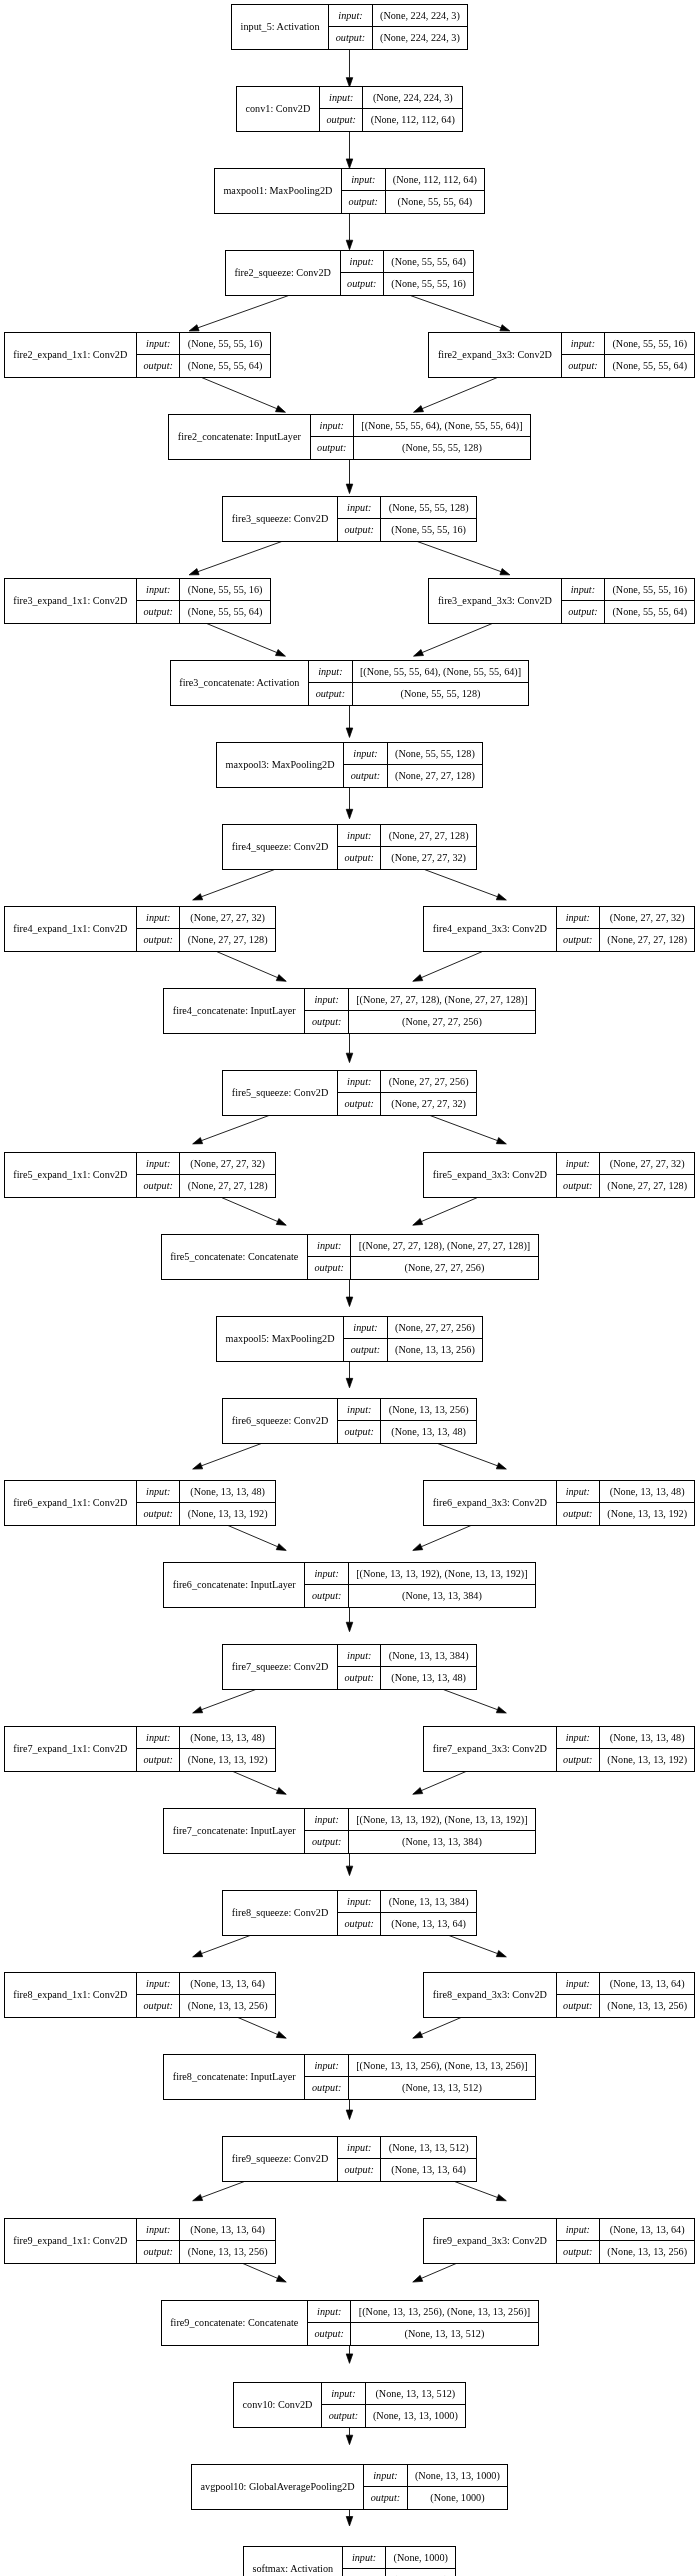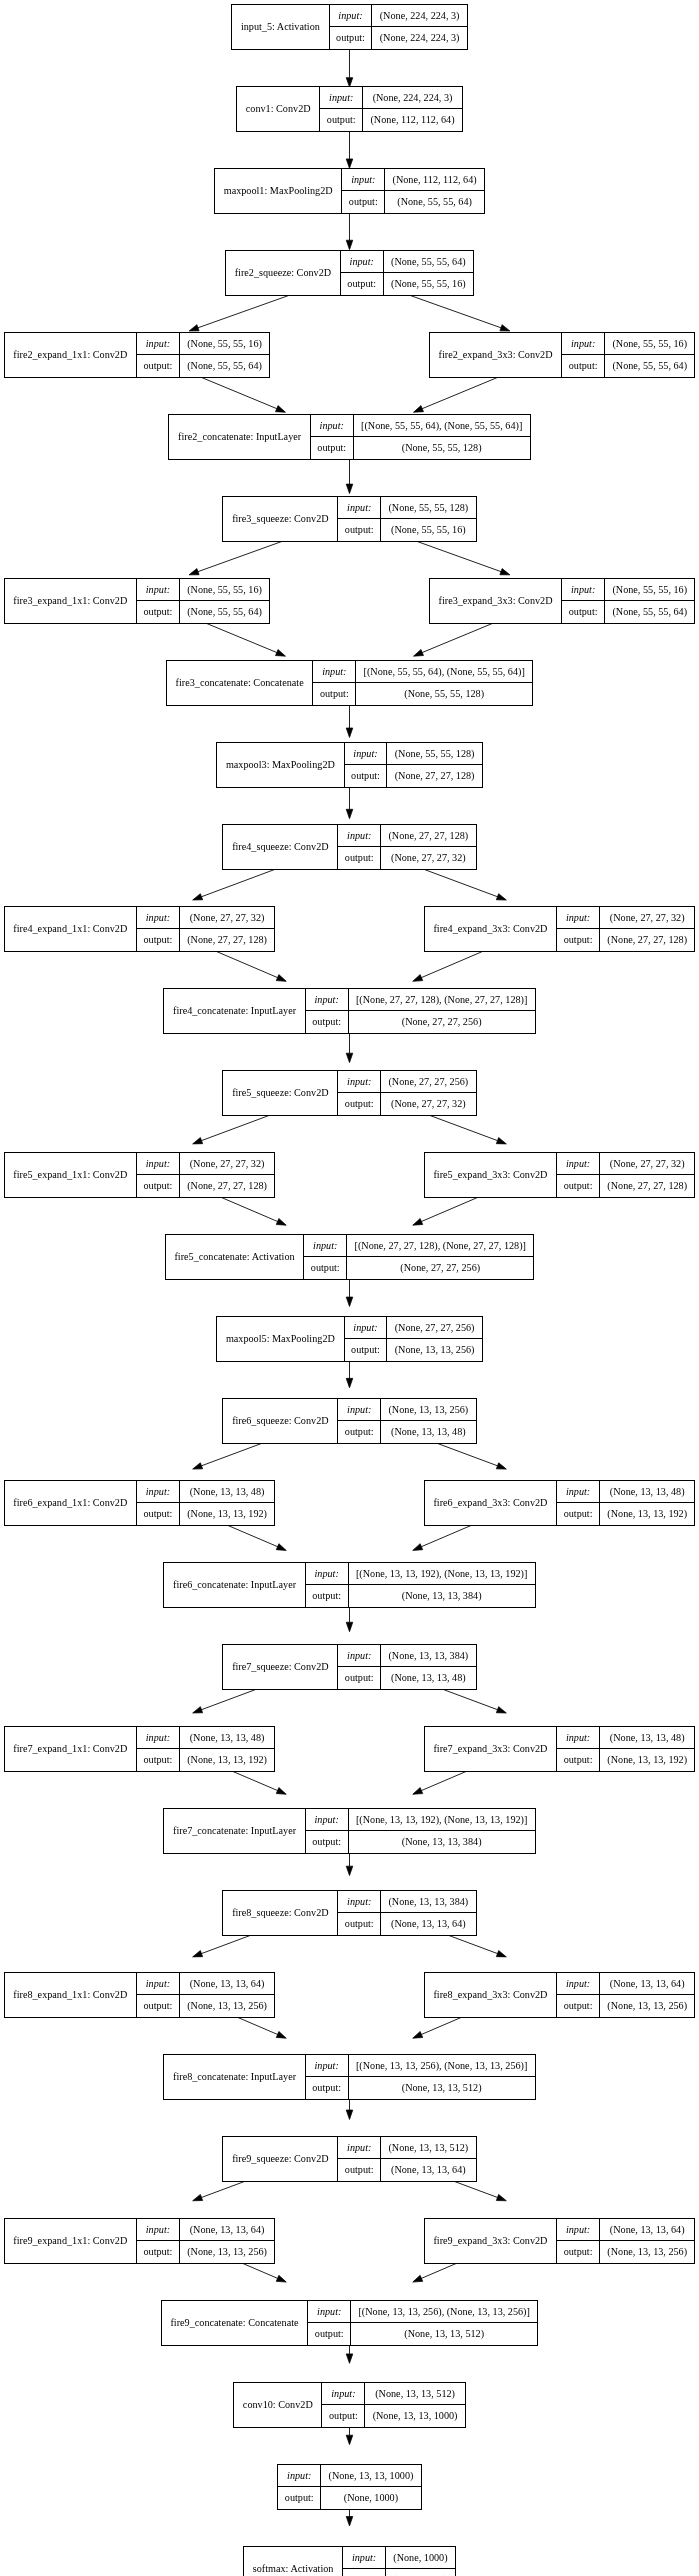--- a/index.html
+++ b/index.html
@@ -58,21 +58,21 @@
     padding: 0 6.5px; justify-content: center; font-style: italic;
   }
   .cell.in-value {
     grid-row: 1; grid-column: 3;
     border-bottom: 0.7px solid #000000;
     padding: 0 7.3px; justify-content: center;
   }
   .cell.out-label {
     grid-row: 2; grid-column: 2;
     border-right: 0.7px solid #000000;
-    padding: 0 6.5px; justify-content: center;
+    padding: 0 6.5px; justify-content: center; font-style: italic;
   }
   .cell.out-value {
     grid-row: 2; grid-column: 3;
     padding: 0 7.3px; justify-content: center;
   }
   .edge-line { stroke: #000000; stroke-width: 1.2; }
   .edge-head { fill: #000000; stroke: #000000; }
 </style>
 </head>
 <body>
@@ -256,21 +256,21 @@
         <div class="node" id="n-fire3_expand_3x3">
           <div class="cell name">fire3_expand_3x3: Conv2D</div>
           <div class="cell in-label">input:</div>
           <div class="cell in-value">(None, 55, 55, 16)</div>
           <div class="cell out-label">output:</div>
           <div class="cell out-value">(None, 55, 55, 64)</div>
         </div>
       </div>
       <div class="row">
         <div class="node" id="n-fire3_concatenate">
-          <div class="cell name">fire3_concatenate: Concatenate</div>
+          <div class="cell name">fire3_concatenate: Activation</div>
           <div class="cell in-label">input:</div>
           <div class="cell in-value">[(None, 55, 55, 64), (None, 55, 55, 64)]</div>
           <div class="cell out-label">output:</div>
           <div class="cell out-value">(None, 55, 55, 128)</div>
         </div>
       </div>
       <div class="row">
         <div class="node" id="n-maxpool3">
           <div class="cell name">maxpool3: MaxPooling2D</div>
           <div class="cell in-label">input:</div>
@@ -333,21 +333,21 @@
         <div class="node" id="n-fire5_expand_3x3">
           <div class="cell name">fire5_expand_3x3: Conv2D</div>
           <div class="cell in-label">input:</div>
           <div class="cell in-value">(None, 27, 27, 32)</div>
           <div class="cell out-label">output:</div>
           <div class="cell out-value">(None, 27, 27, 128)</div>
         </div>
       </div>
       <div class="row">
         <div class="node" id="n-fire5_concatenate">
-          <div class="cell name">fire5_concatenate: Activation</div>
+          <div class="cell name">fire5_concatenate: Concatenate</div>
           <div class="cell in-label">input:</div>
           <div class="cell in-value">[(None, 27, 27, 128), (None, 27, 27, 128)]</div>
           <div class="cell out-label">output:</div>
           <div class="cell out-value">(None, 27, 27, 256)</div>
         </div>
       </div>
       <div class="row">
         <div class="node" id="n-maxpool5">
           <div class="cell name">maxpool5: MaxPooling2D</div>
           <div class="cell in-label">input:</div>
@@ -496,20 +496,21 @@
         <div class="node" id="n-conv10">
           <div class="cell name">conv10: Conv2D</div>
           <div class="cell in-label">input:</div>
           <div class="cell in-value">(None, 13, 13, 512)</div>
           <div class="cell out-label">output:</div>
           <div class="cell out-value">(None, 13, 13, 1000)</div>
         </div>
       </div>
       <div class="row">
         <div class="node" id="n-avgpool10">
+          <div class="cell name">avgpool10: GlobalAveragePooling2D</div>
           <div class="cell in-label">input:</div>
           <div class="cell in-value">(None, 13, 13, 1000)</div>
           <div class="cell out-label">output:</div>
           <div class="cell out-value">(None, 1000)</div>
         </div>
       </div>
       <div class="row">
         <div class="node" id="n-softmax">
           <div class="cell name">softmax: Activation</div>
           <div class="cell in-label">input:</div>

